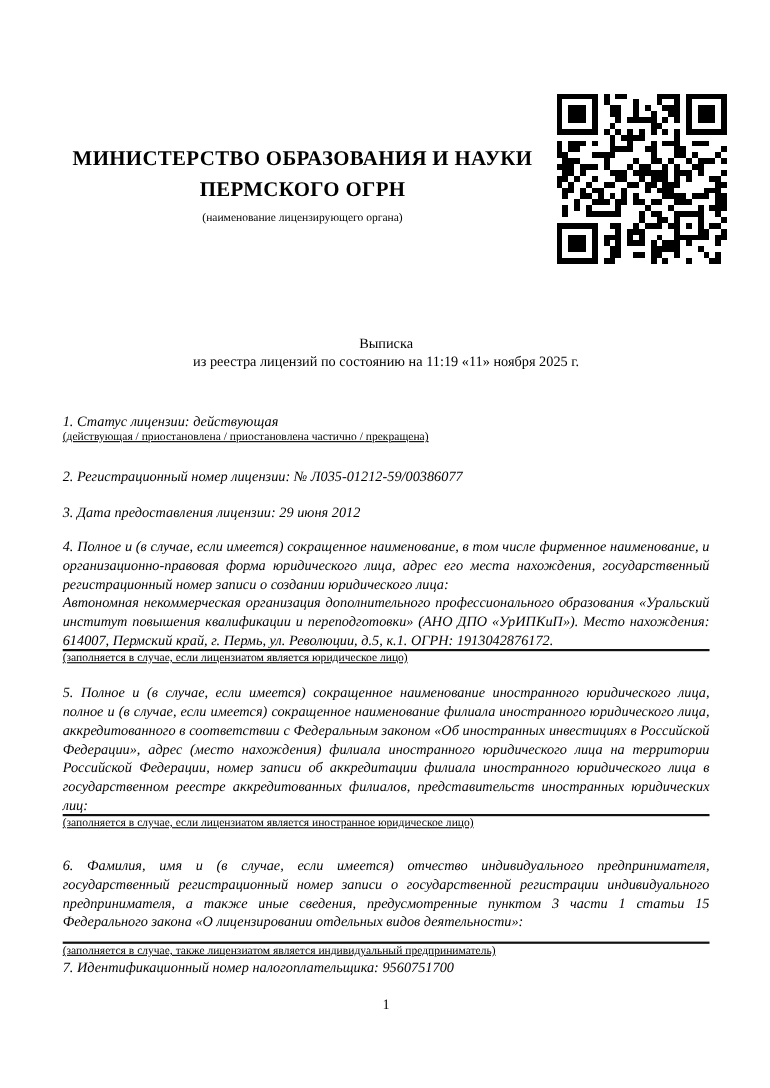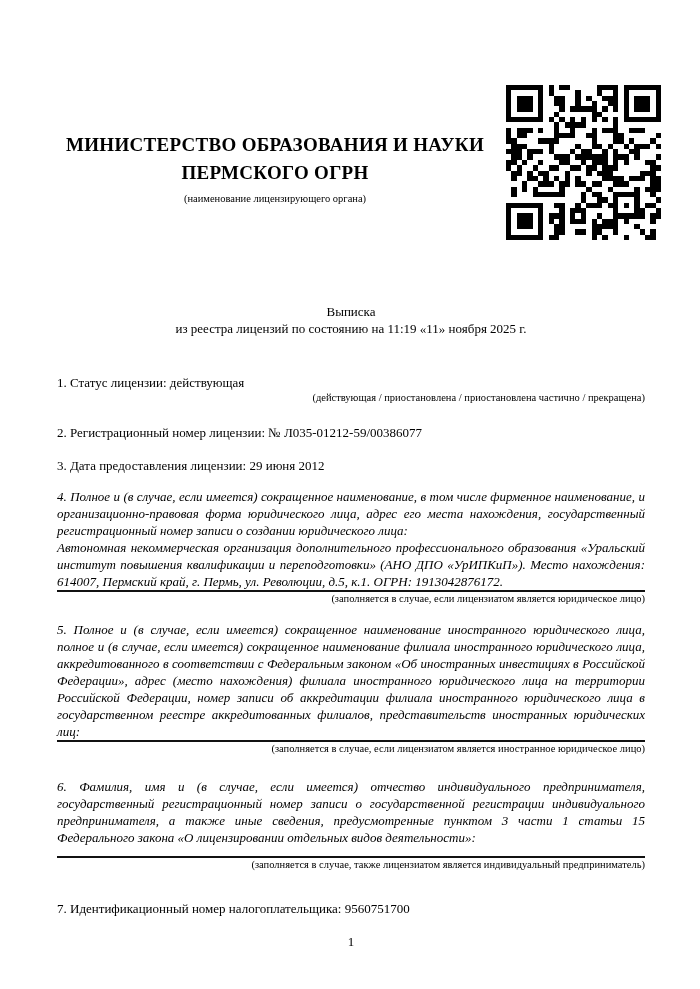--- a/index.html
+++ b/index.html
@@ -31,33 +31,33 @@
     width:155px; height:155px;
     shape-rendering:crispEdges;
   }
   
   .content {
     position:absolute; top:303px; left:57px; width:588px;
     font-size:13px; line-height:17px;
   }
   .doc-title { text-align:center; margin-bottom:37px; }
   .para { text-align:justify;font-style:italic; }
-  .single { text-align:left; }
+  .single { text-align:left;font-style:italic; }
   .small-caption {
-    font-size:10.5px; line-height:13px; text-align:right;
+    font-size:10.5px; line-height:13px; text-align:left;text-decoration:underline;
   }
   .rule {
     border:none; border-top:2px solid #111; height:0; width:100%;
   }
   .item1 { margin-bottom:20px; }
   .item2 { margin-bottom:16px; }
   .item3 { margin-bottom:14px; }
   .item4 { margin-bottom:16px; }
   .item5 { margin-bottom:23px; }
-  .item6 { margin-bottom:29px; }
+  .item6 { }
   .item7 { margin-bottom:16px; }
   .page-number { text-align:center; font-size:13px; line-height:17px; }
 </style>
 </head>
 <body>
 
 <div class="page">
 
   <div class="ministry">
     <div class="ministry-line">МИНИСТЕРСТВО ОБРАЗОВАНИЯ И НАУКИ</div>

